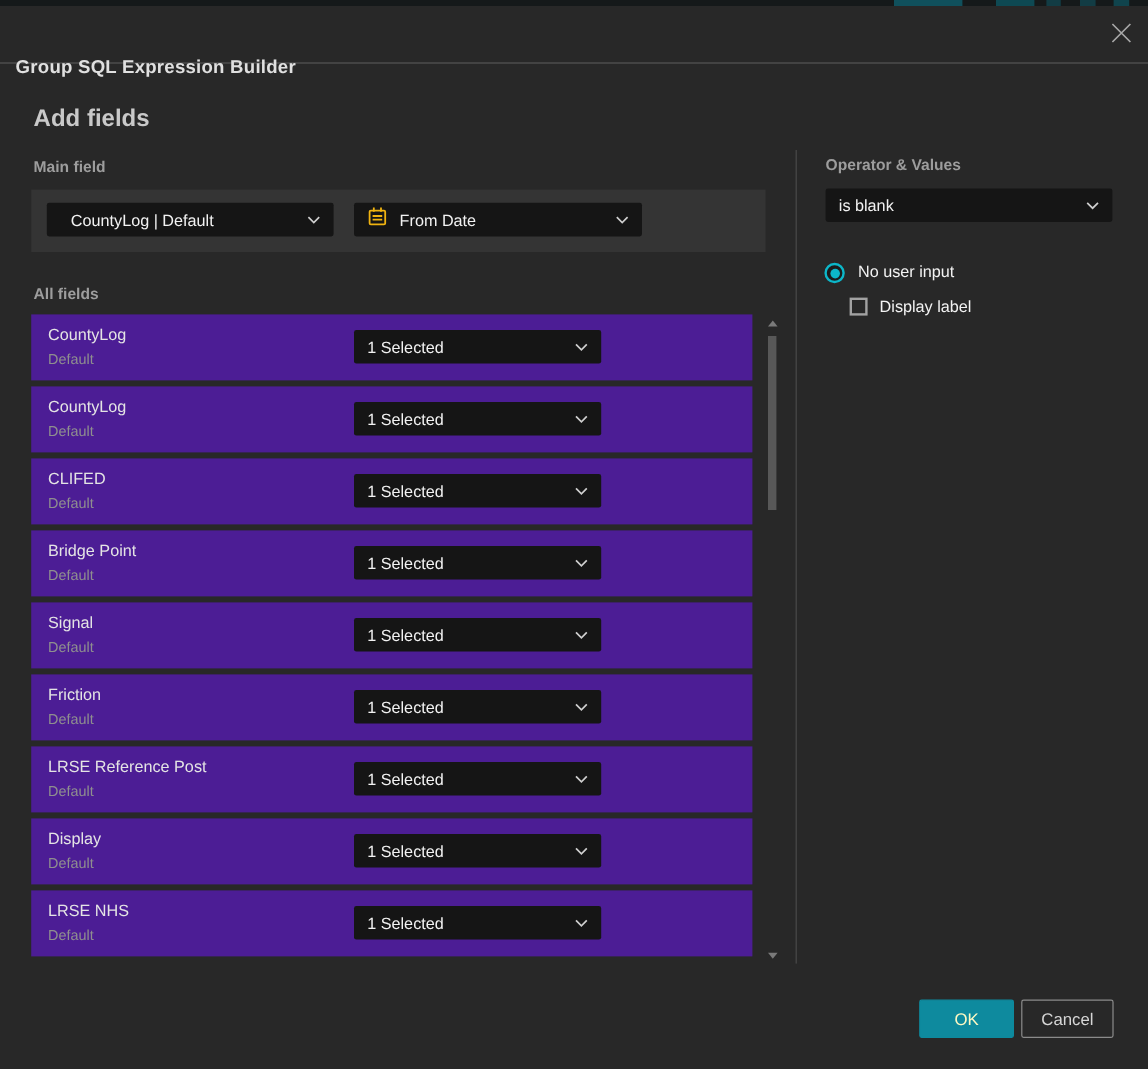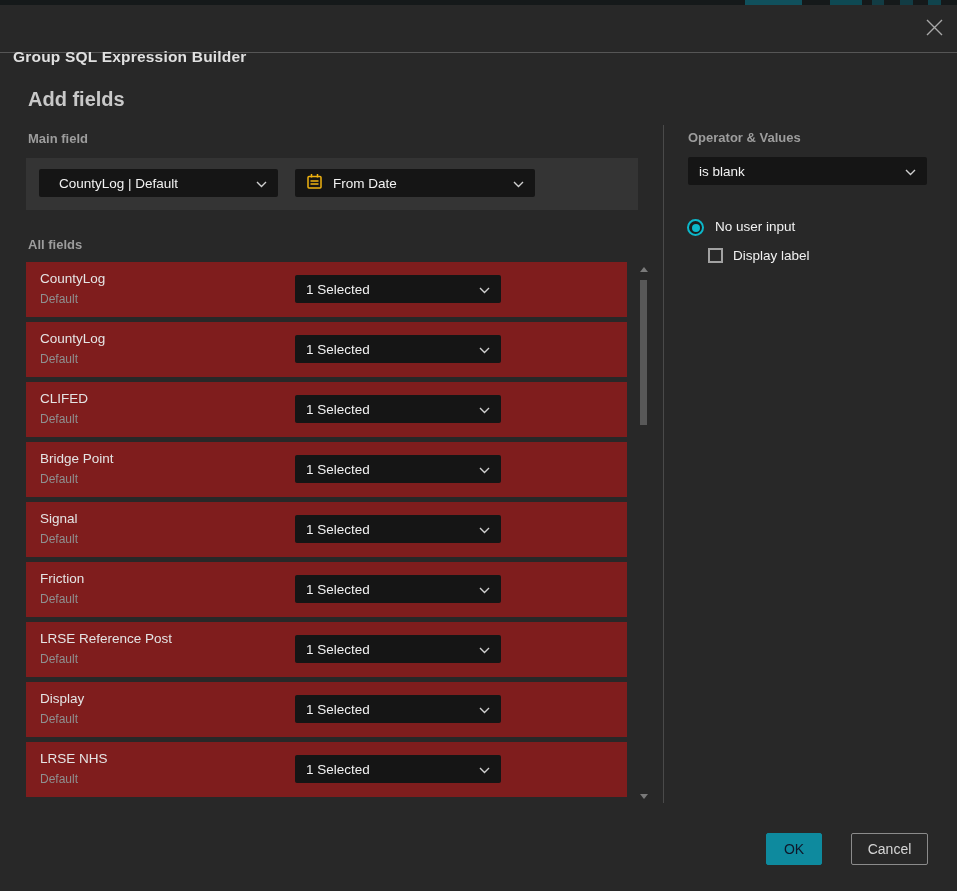--- a/index.html
+++ b/index.html
@@ -22,21 +22,21 @@
   .sec-label { position:absolute; font-size:13px; font-weight:700; color:#9d9d9d; }
 
   .band { position:absolute; left:26px; top:153px; width:612px; height:52px; background:#343434; }
 
   .dd { position:absolute; height:28px; background:#151515; border-radius:2px; display:flex; align-items:center; justify-content:space-between; padding:0 11px; cursor:pointer; }
   .dd-text { font-size:13.5px; color:#f2f2f2; white-space:nowrap; }
   .dd-left { display:flex; align-items:center; gap:10px; }
   .chev { flex:0 0 auto; }
 
   .list { position:absolute; left:26px; top:257px; width:601px; }
-  .field-row { position:relative; width:601px; height:55px; background:#7f1d1d; margin-bottom:5px; }
+  .field-row { position:relative; width:601px; height:55px; background:#4c1d95; margin-bottom:5px; }
   .row-name { position:absolute; left:14px; top:9px; font-size:13.5px; color:#e4e4e4; }
   .row-sub { position:absolute; left:14px; top:30px; font-size:12px; color:#8f8f8f; }
   .row-dd { left:269px; top:13px; width:206px; }
 
   
   .sbar { position:absolute; left:638px; top:258px; width:10px; height:540px; }
   .sb-thumb { position:absolute; left:2px; top:17px; width:7px; height:145px; background:#585858; cursor:pointer; }
   .sb-up { position:absolute; left:2px; top:4px; width:0; height:0; border-left:4px solid transparent; border-right:4px solid transparent; border-bottom:5px solid #7a7a7a; cursor:pointer; }
   .sb-down { position:absolute; left:2px; bottom:4px; width:0; height:0; border-left:4px solid transparent; border-right:4px solid transparent; border-top:5px solid #7a7a7a; cursor:pointer; }
 
@@ -47,21 +47,21 @@
   .op-dd { left:688px; top:152px; width:239px; }
   .radio-row { position:absolute; left:687px; top:214px; display:flex; align-items:flex-start; gap:11px; cursor:pointer; }
   .radio-outer { width:17px; height:17px; border-radius:50%; border:2px solid var(--radio,#0cb7c9); background:#1c1c1c; display:flex; align-items:center; justify-content:center; }
   .radio-dot { width:8px; height:8px; border-radius:50%; background:var(--radio,#0cb7c9); }
   .ctl-label { font-size:13.5px; color:#f2f2f2; }
   .check-row { position:absolute; left:708px; top:243px; display:flex; align-items:center; gap:10px; cursor:pointer; }
   .checkbox { width:15px; height:15px; border:2px solid #a2a2a2; background:transparent; }
 
   
   .btn { position:absolute; top:828px; height:32px; font-size:14px; font-family:"Liberation Sans", sans-serif; display:flex; align-items:center; justify-content:center; cursor:pointer; border-radius:2px; }
-  .btn-ok { left:766px; width:56px; background:var(--accent,#0e8a9e); color:#0f172a; border:1px solid var(--accent,#0e8a9e); }
+  .btn-ok { left:766px; width:79px; background:var(--accent,#0e8a9e); color:#fef9c3; border:1px solid var(--accent,#0e8a9e); }
   .btn-cancel { left:851px; width:77px; background:transparent; color:#d6d6d6; border:1px solid #8b8b8b; }
 </style>
 </head>
 <body>
 
 <div id="stage">
 
   <div class="backdrop-strip">
     <div class="remnant" style="left:745px; width:57px; background:#10505c;"></div>
     <div class="remnant" style="left:830px; width:32px; background:#0e4953;"></div>

